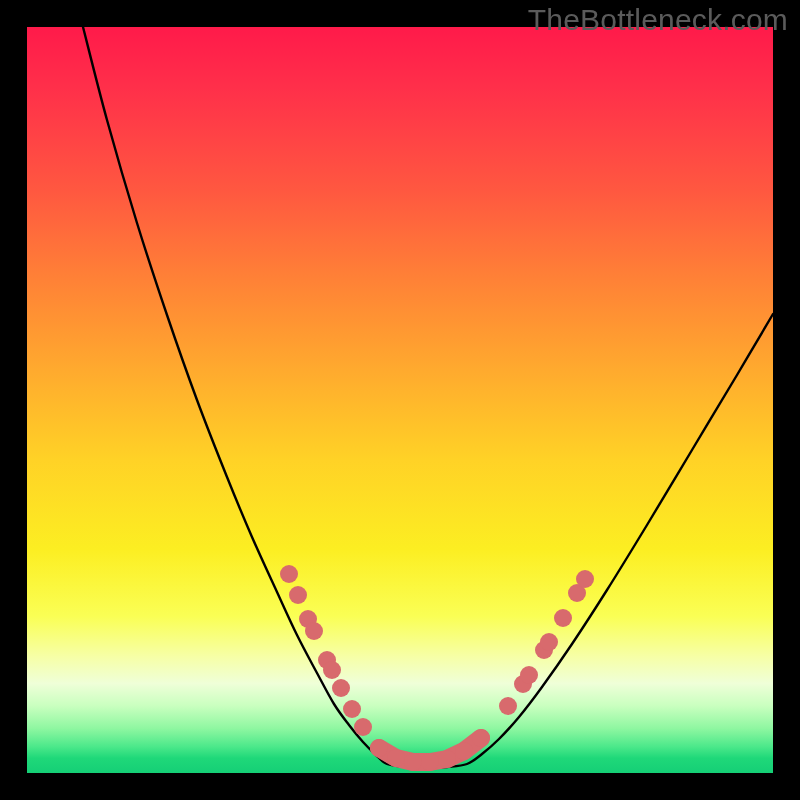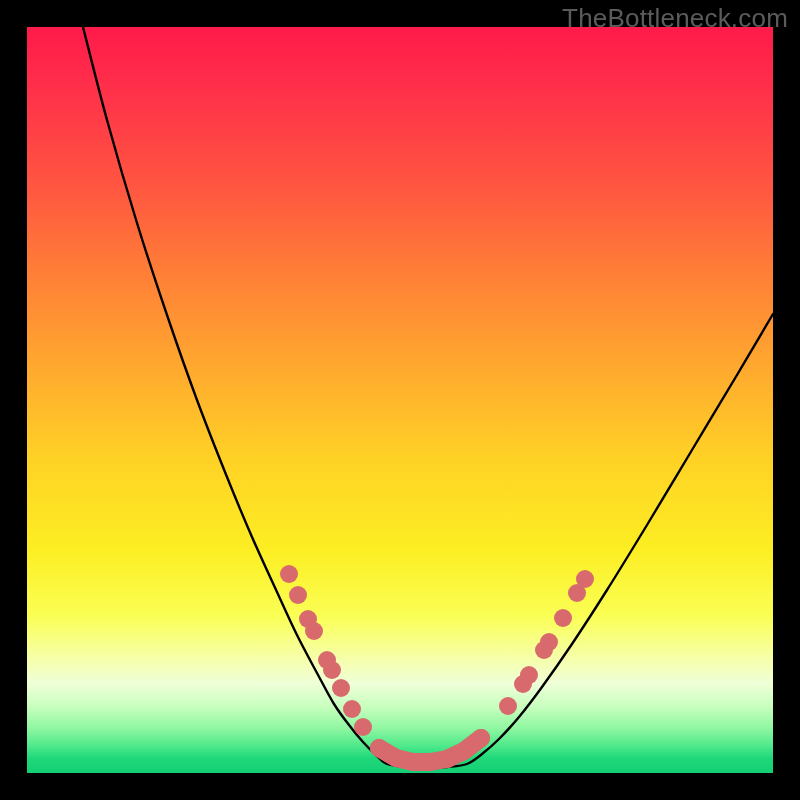--- a/index.html
+++ b/index.html
@@ -53,21 +53,21 @@
     position: absolute;
     inset: 0;
     width: 746px;
     height: 746px;
   }
   .watermark {
     position: absolute;
     top: 3px;
     right: 12px;
     color: #5b5b5b;
-    font-size: 26px;
+    font-size: 30px;
     font-weight: 500;
     letter-spacing: 0.2px;
     user-select: none;
   }
 </style>
 </head>
 <body>
 
 <div class="frame">
   <div class="plot-area">

